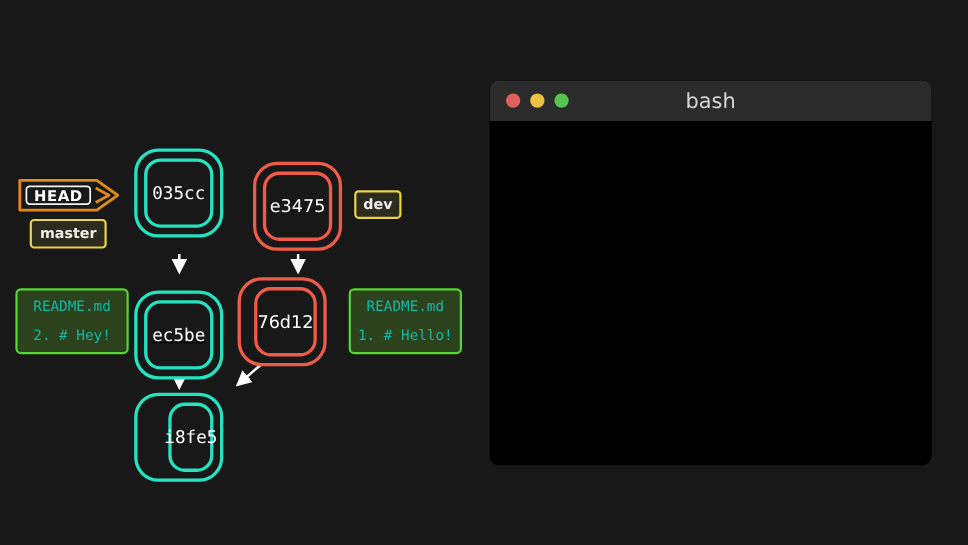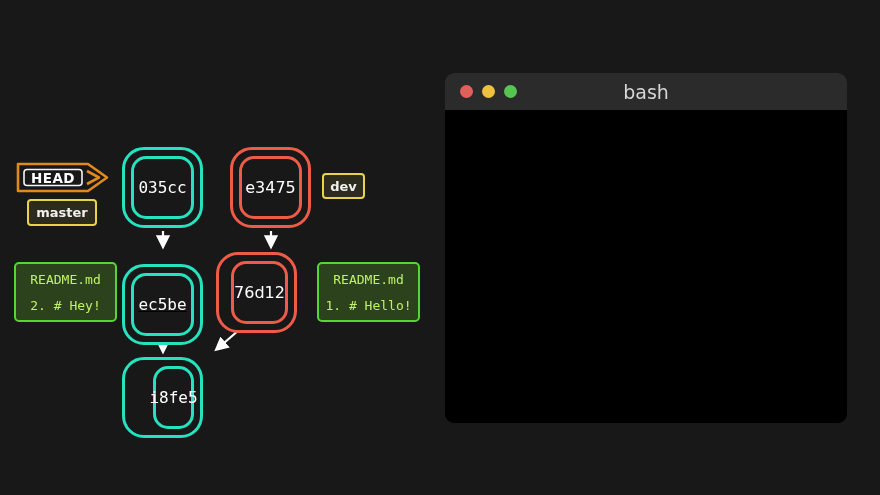--- a/index.html
+++ b/index.html
@@ -41,21 +41,21 @@
     color:#efefef; font-weight:bold; font-size:13px;
     display:flex; align-items:center; justify-content:center;
   }
   .branch-badge.master { left:27px; top:199px; width:70px; height:27px; }
   .branch-badge.dev    { left:322px; top:173px; width:43px; height:26px; }
 
   .file-box {
     position:absolute; width:103px; height:60px;
     background:#2c421d; border:2px solid #55d633; border-radius:5px;
     display:flex; flex-direction:column; align-items:center; justify-content:center;
-    gap:11px; color:#bef264;
+    gap:11px; color:#14b8a6;
     font-family:"DejaVu Sans Mono", monospace; font-size:13px;
   }
   .file-box.left  { left:14px;  top:262px; }
   .file-box.right { left:317px; top:262px; }
 
   
   .terminal {
     position:absolute; left:445px; top:73px;
     width:402px; height:350px;
     border-radius:9px; overflow:hidden; background:#000000;
@@ -105,21 +105,21 @@
     <text x="37" y="20.5" text-anchor="middle" fill="#ffffff" font-size="13.5" font-weight="bold" font-family="DejaVu Sans, sans-serif" letter-spacing="0.5">HEAD</text>
   </svg>
 
   <div class="branch-badge master">
     <span>master</span>
   </div>
   <div class="branch-badge dev">
     <span>dev</span>
   </div>
 
-  <div class="node teal" style="left:122px; top:147px;">
+  <div class="node teal" style="left:122px; top:135px;">
     <div class="node-inner">
       <span class="node-label mono">035cc</span>
     </div>
   </div>
 
   <div class="node red" style="left:230px; top:147px;">
     <div class="node-inner">
       <span class="node-label sans">e3475</span>
     </div>
   </div>

